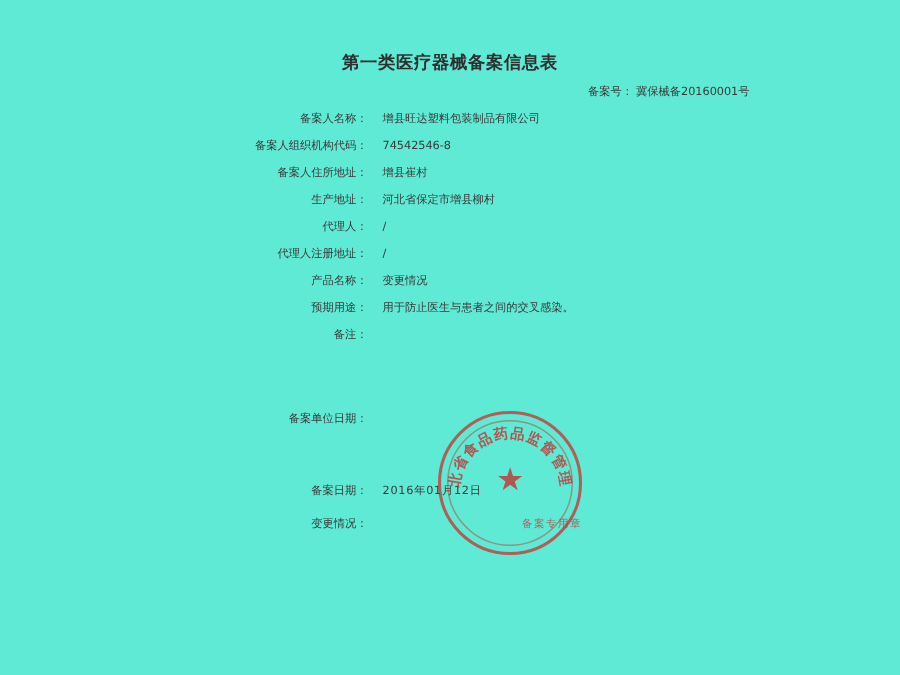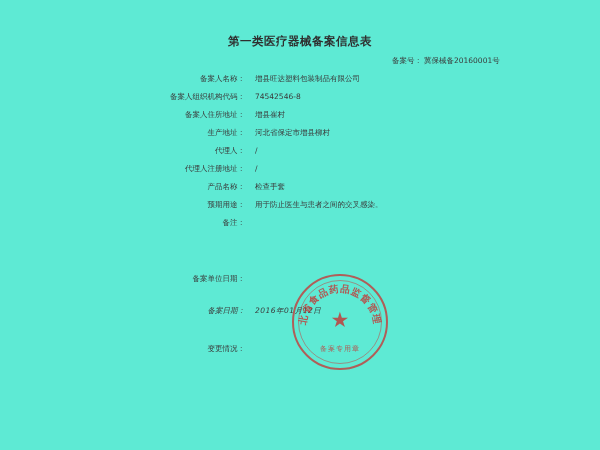--- a/index.html
+++ b/index.html
@@ -108,22 +108,21 @@
     font-size: 7.5px;
     line-height: 18px;
   }
   .footer-row .val {
     flex: 1;
     font-size: 7.5px;
     line-height: 18px;
     padding-left: 2px;
   }
   .date-row {
-    margin-top: 14px;
-    font-style: italic;
+    margin-top: 30px;
   }
   .date-row .val {
     letter-spacing: 0.5px;
   }
   .change-row {
     position: absolute;
     top: 340px;
     left: 0;
     width: 600px;
     display: flex;
@@ -186,21 +185,21 @@
     font-size: 9.5px;
     font-weight: bold;
     fill: rgba(205, 38, 38, 0.75);
     letter-spacing: 1px;
   }
   .seal .bottom-text {
     position: absolute;
     left: 0;
     bottom: 16px;
     width: 96px;
-    text-align: center;
+    text-align: right;
     font-size: 7px;
     color: rgba(205, 38, 38, 0.7);
     letter-spacing: 1px;
   }
 </style>
 </head>
 <body>
 
 <div class="page">
 
@@ -238,21 +237,21 @@
       <div class="val">/</div>
     </div>
 
     <div class="row">
       <div class="lbl">代理人注册地址：</div>
       <div class="val">/</div>
     </div>
 
     <div class="row">
       <div class="lbl">产品名称：</div>
-      <div class="val">检查手套</div>
+      <div class="val">变更情况</div>
     </div>
 
 
 
     <div class="row">
       <div class="lbl">预期用途：</div>
       <div class="val">用于防止医生与患者之间的交叉感染。</div>
     </div>
 
     <div class="row">

